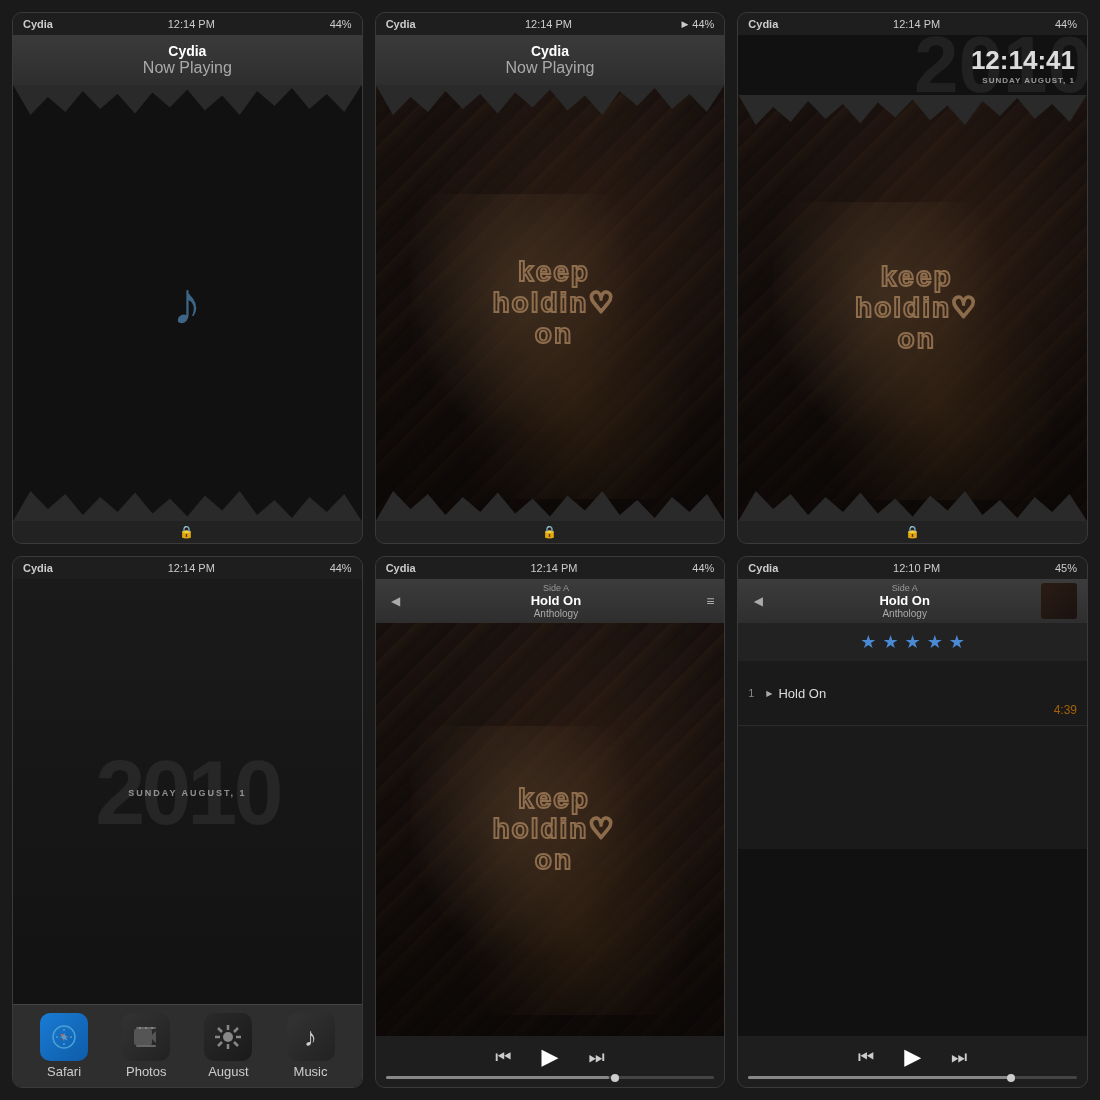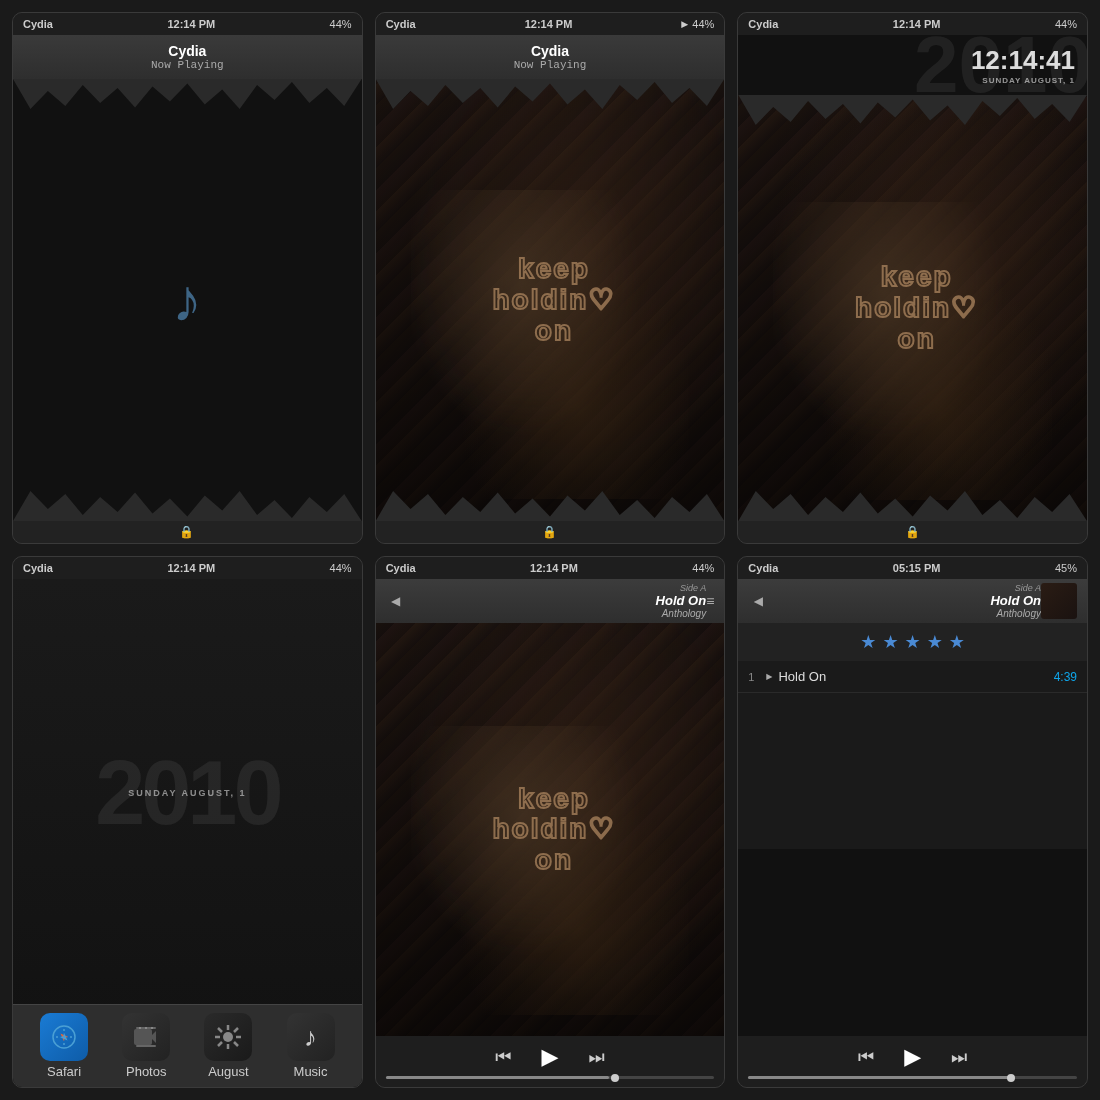--- a/index.html
+++ b/index.html
@@ -32,39 +32,38 @@
       align-items: center;
       padding: 4px 10px;
       background: #1e1e1e;
       font-size: 11px;
       color: #ccc;
       font-weight: 500;
       flex-shrink: 0;
       height: 22px;
     }
     .status-bar .carrier { font-weight: bold; }
-    .status-bar .time { font-weight: 700; }
+    .status-bar .time { font-weight: 400; }
     .status-bar .battery { display: flex; align-items: center; gap: 4px; }
 
     
     .now-playing-header {
       background: linear-gradient(180deg, #3a3a3a 0%, #2e2e2e 100%);
       padding: 8px 10px;
       text-align: center;
       flex-shrink: 0;
     }
     .now-playing-header .app-name {
       font-size: 14px;
       font-weight: bold;
       color: #fff;
     }
     .now-playing-header .subtitle {
-      font-size: 11px;
+      font-size: 16px;
       color: #aaa;
-      font-family: Liberation Mono, monospace;
     }
 
     
     .album-art-container {
       flex: 1;
       position: relative;
       overflow: hidden;
       background: #1a1a1a;
     }
 
@@ -208,23 +207,22 @@
     
     .track-info-bar {
       background: linear-gradient(180deg, #3c3c3c 0%, #2e2e2e 100%);
       padding: 4px 10px;
       display: flex;
       align-items: center;
       justify-content: space-between;
       flex-shrink: 0;
     }
     .track-details {
-      text-align: right;
+      text-align: center;
       flex: 1;
-      font-style: italic;
     }
     .track-side {
       font-size: 9px;
       color: #999;
     }
     .track-name {
       font-size: 13px;
       font-weight: bold;
       color: #fff;
     }
@@ -328,21 +326,22 @@
       color: #aaa;
       font-size: 8px;
     }
     .song-title {
       flex: 1;
       font-size: 13px;
       color: #ddd;
     }
     .song-duration {
       font-size: 12px;
-      color: #0ea5e9;
+      color: #a16207;
+      margin-top: 34px;
     }
     .song-art-thumb {
       width: 32px;
       height: 32px;
       background: #333;
       border-radius: 3px;
       overflow: hidden;
     }
 
     
@@ -578,21 +577,21 @@
     <div class="progress-bar-container">
       <div class="progress-fill" style="width: 68%;"></div>
       <div class="progress-thumb" style="right: 29%;"></div>
     </div>
   </div>
 </div>
 
 <div class="phone-screen">
   <div class="status-bar">
     <span class="carrier">Cydia</span>
-    <span class="time">05:15 PM</span>
+    <span class="time">12:10 PM</span>
     <span class="battery">45%</span>
   </div>
   <div class="track-info-bar">
     <span class="btn-prev-nav">◀</span>
     <div class="track-details">
       <div class="track-side">Side A</div>
       <div class="track-name">Hold On</div>
       <div class="track-album">Anthology</div>
     </div>
 

